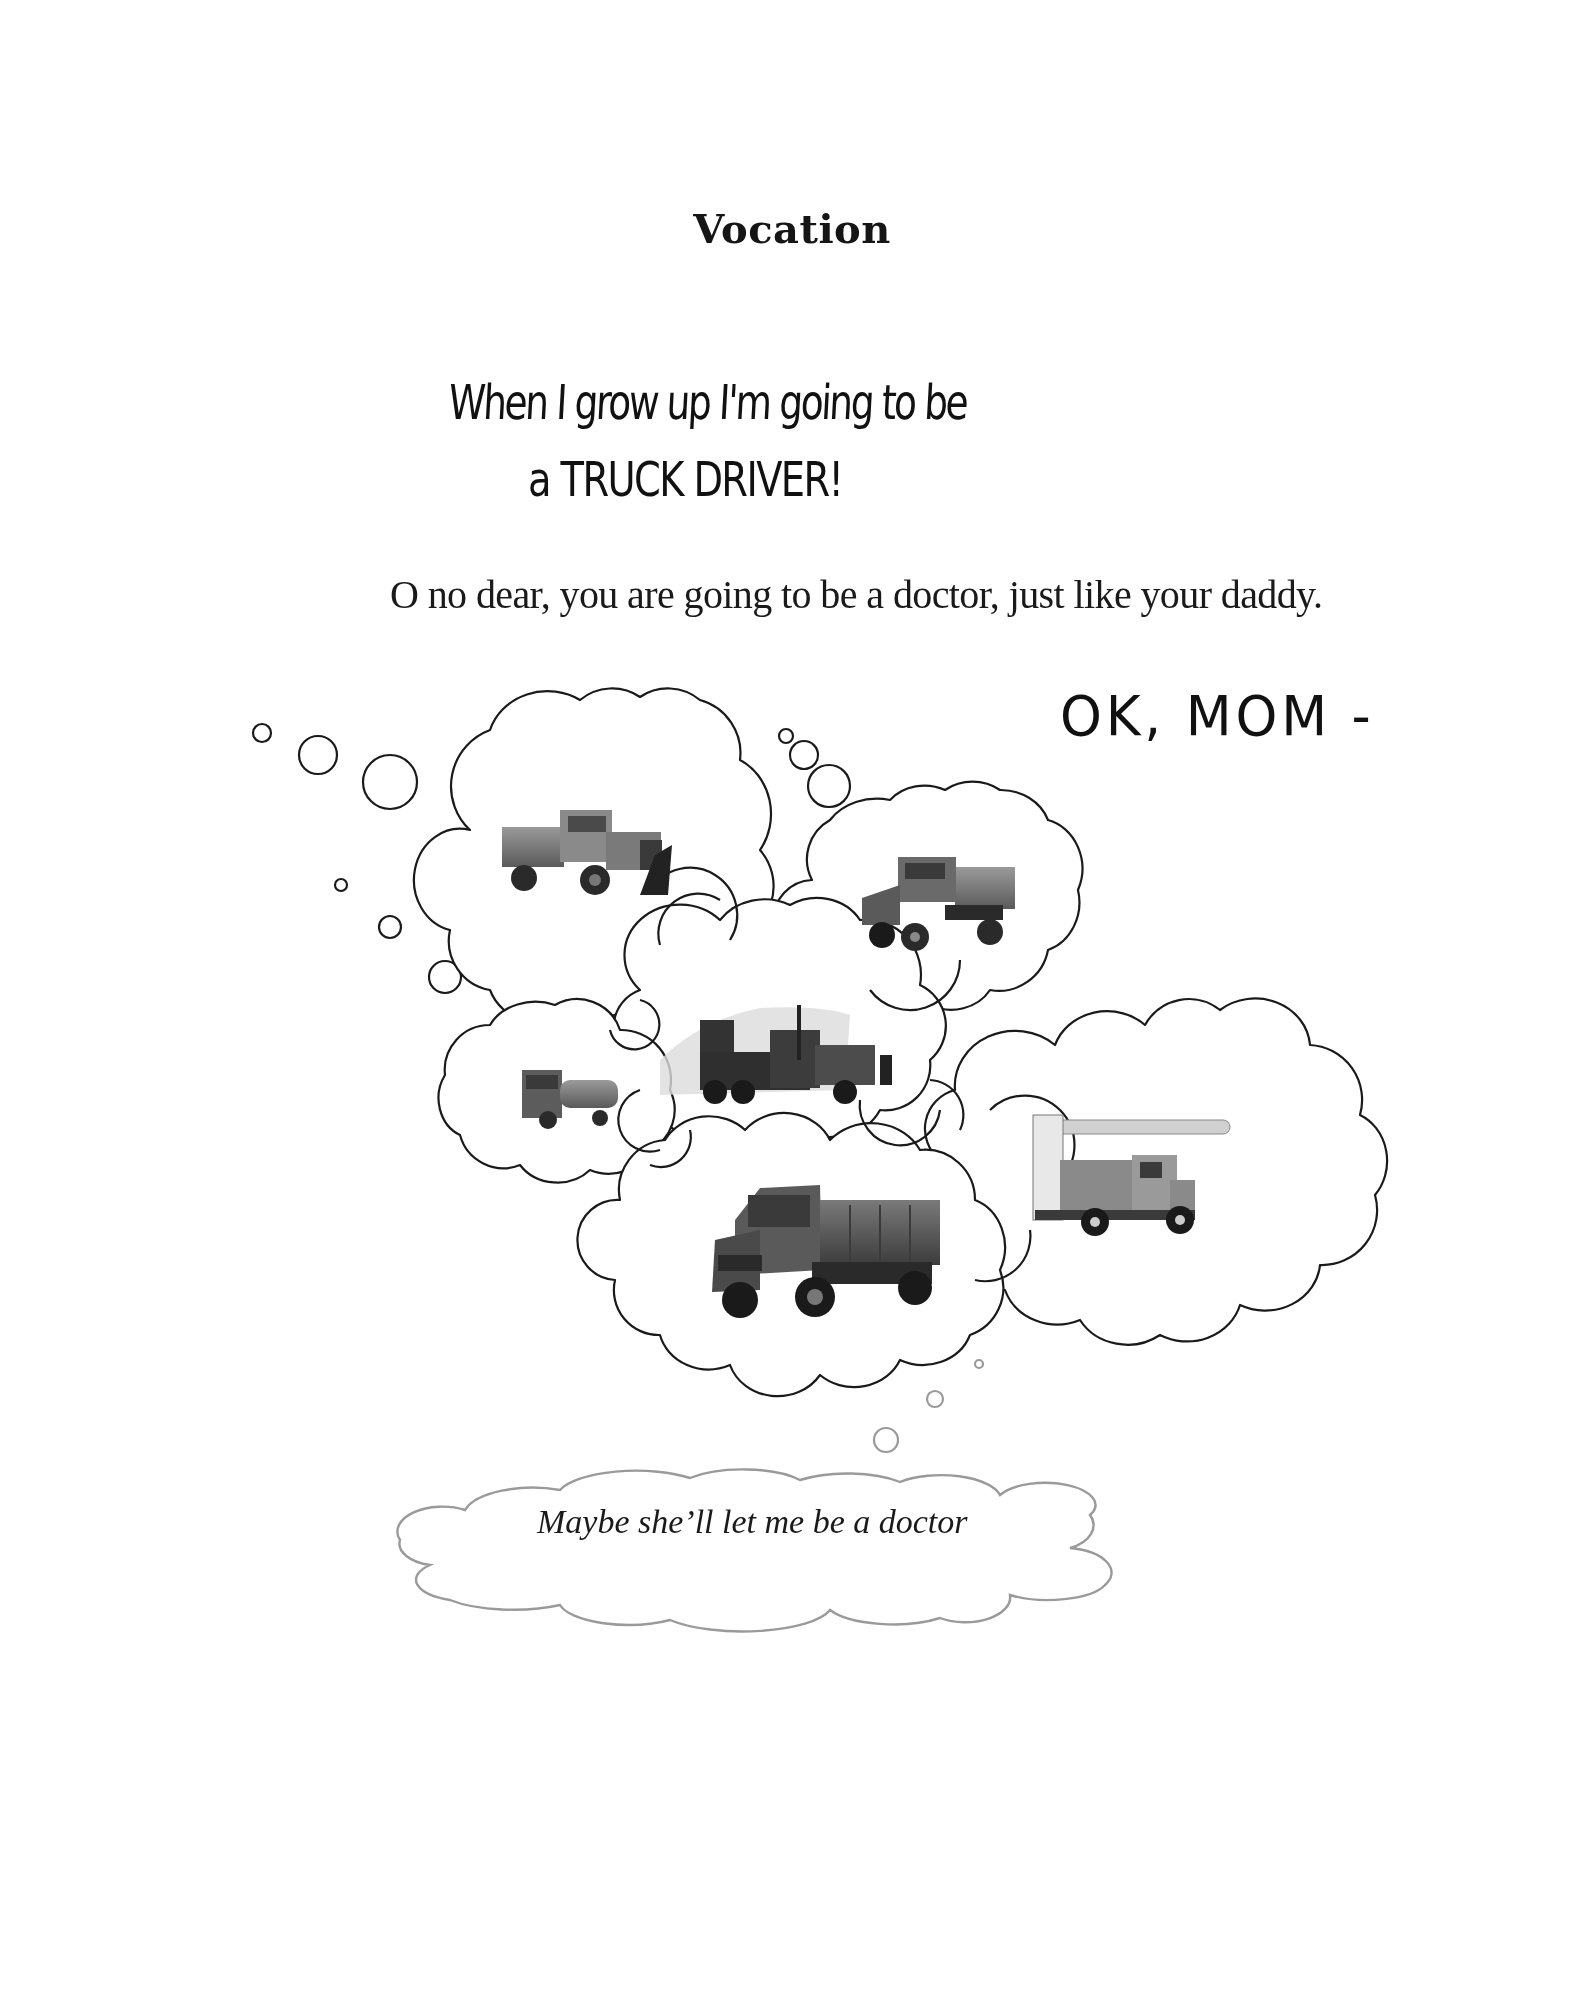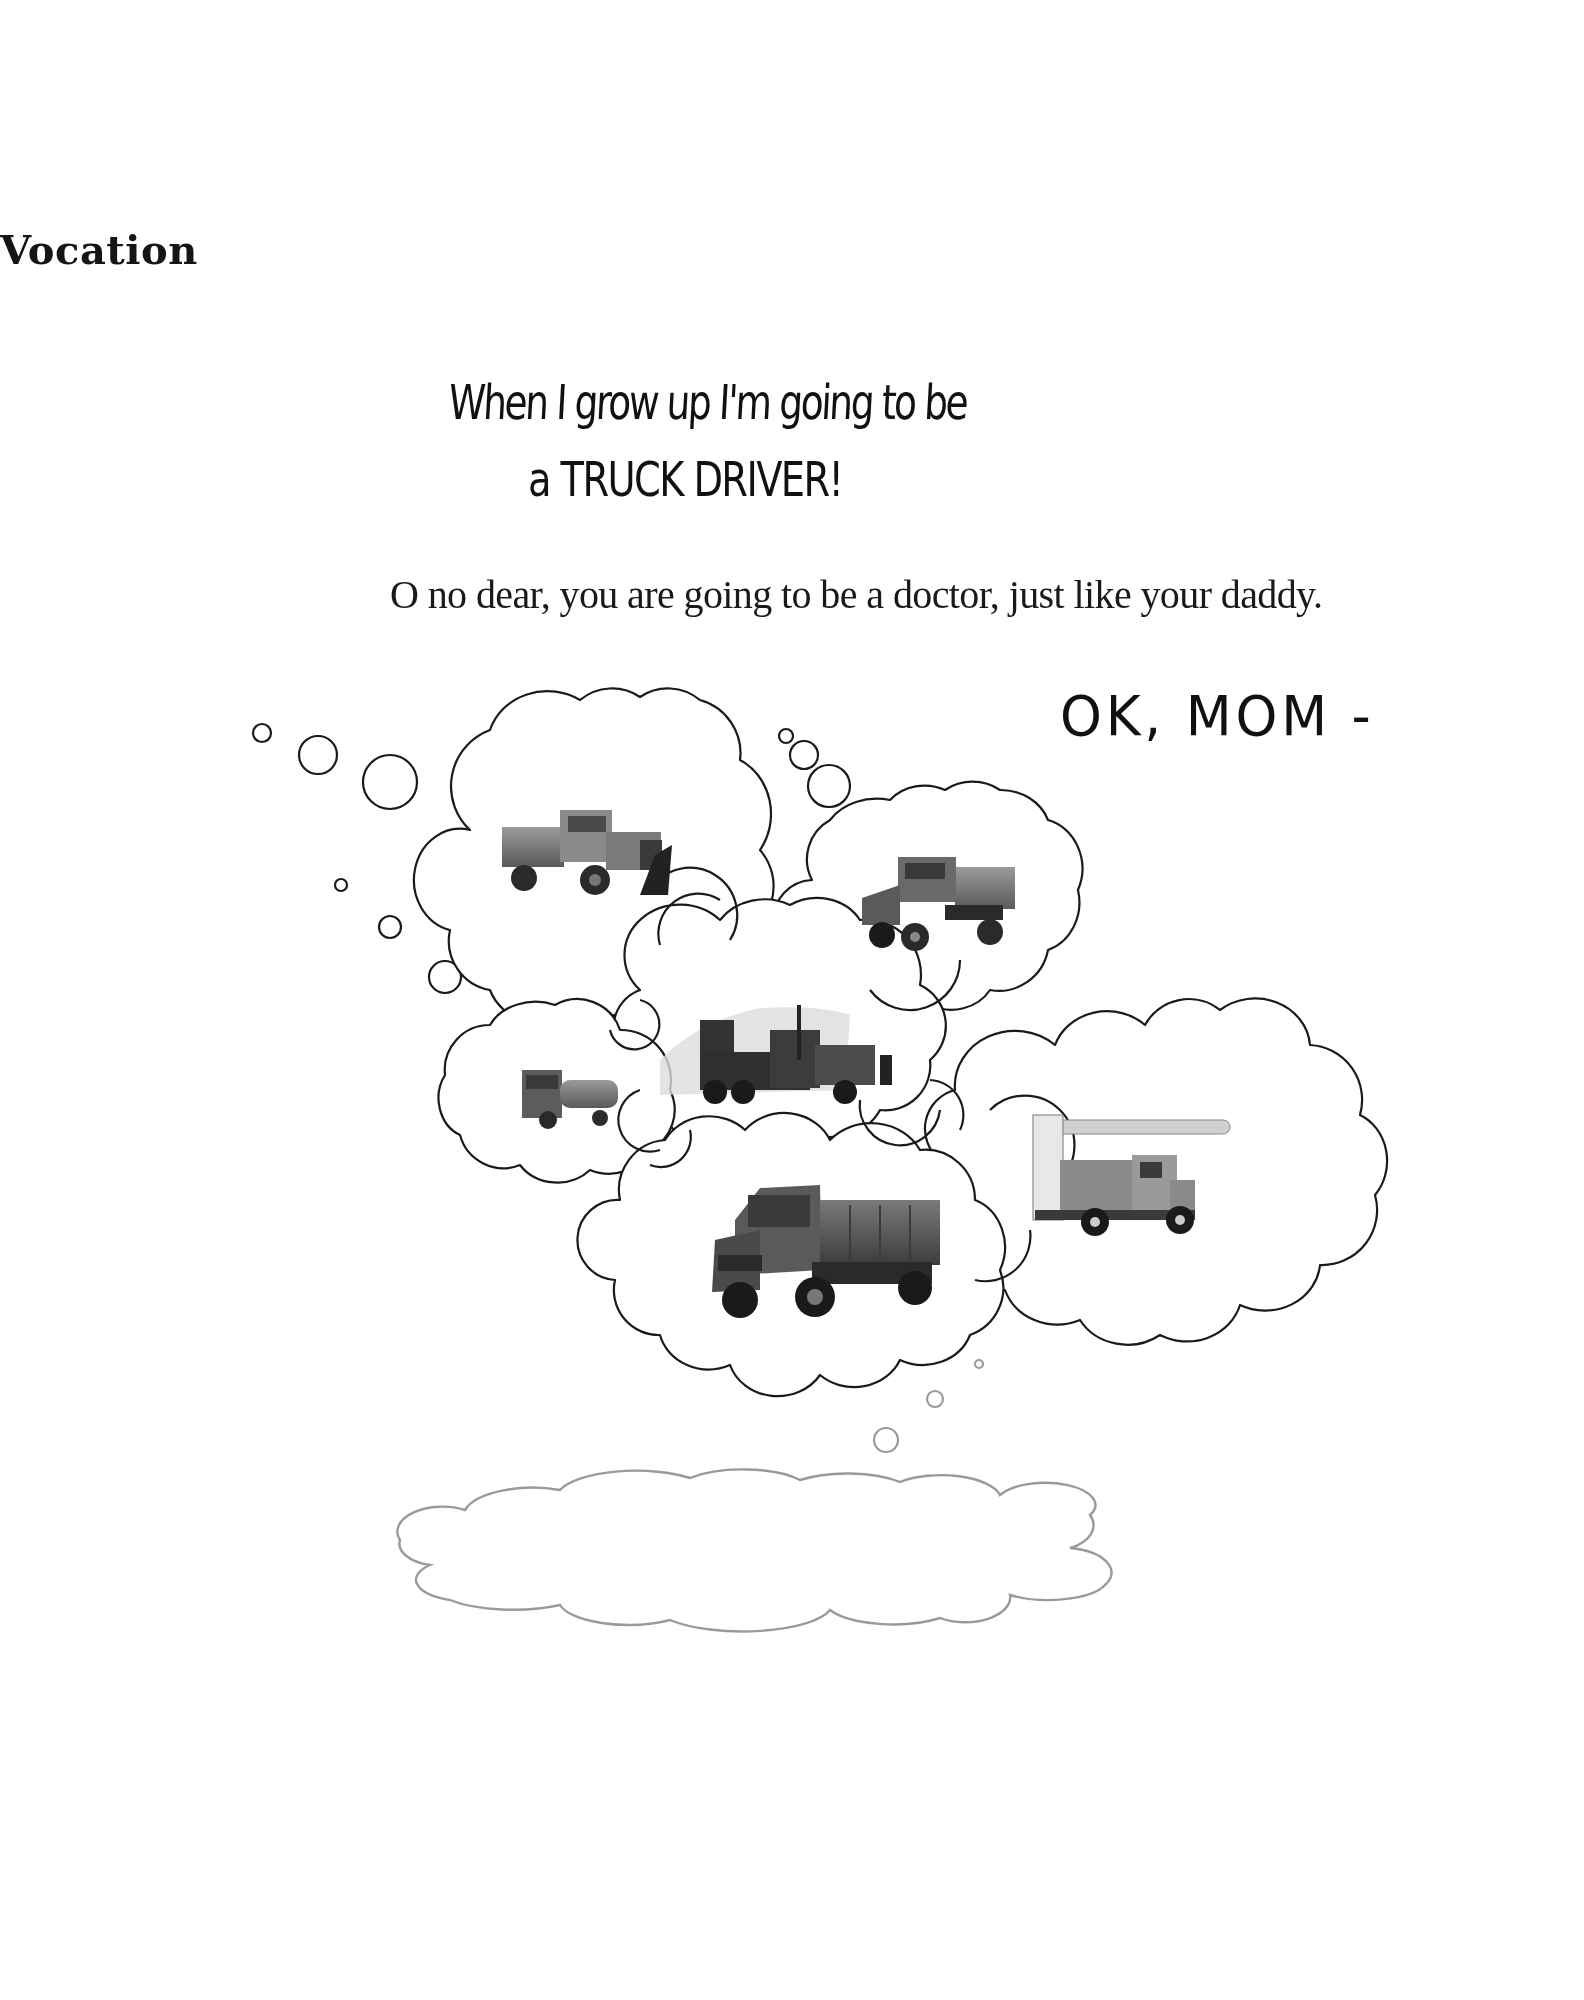--- a/index.html
+++ b/index.html
@@ -1,17 +1,17 @@
 <!DOCTYPE html>
 <html><head>
 <meta charset="utf-8">
 <style>
   html, body { margin:0; padding:0; background:#ffffff; }
   body { width:1584px; height:2000px; position:relative; overflow:hidden; font-family:"DejaVu Serif", serif; color:#111; }
-  .title { position:absolute; left:0; width:1584px; top:205px; text-align:left; font-family:"DejaVu Serif", serif; font-weight:bold; font-size:40px; letter-spacing:0.5px; color:#151515;margin-top:21px; }
+  .title { position:absolute; left:0; width:1584px; top:205px; text-align:center; font-family:"DejaVu Serif", serif; font-weight:bold; font-size:40px; letter-spacing:0.5px; color:#151515; }
   .handwriting { position:absolute; font-family:"DejaVu Sans", sans-serif; font-weight:normal; color:#111; line-height:1; }
   .hw1 { left:450px; top:378px; font-size:48px; letter-spacing:-3px; transform:scaleX(0.78) skewX(-4deg); transform-origin:left top; }
   .hw2 { left:528px; top:455px; font-size:48px; letter-spacing:-2px; transform:scaleX(0.8); transform-origin:left top; }
   .mom-reply { position:absolute; left:390px; top:571px; font-family:"Liberation Serif", serif; font-size:40px; color:#1a1a1a; letter-spacing:-0.6px; }
   .ok-mom { position:absolute; left:1060px; top:683px; font-family:"DejaVu Sans", sans-serif; font-size:56px; letter-spacing:4px; color:#111; font-weight:normal; transform:scaleX(0.95); transform-origin:left top; }
   svg.art { position:absolute; left:0; top:0; }
   .thought-text { position:absolute; left:537px; top:1497px; font-family:"Liberation Serif", serif; font-style:italic; font-size:34px; line-height:50px; color:#1a1a1a; }
 </style>
 </head>
 <body>
@@ -155,13 +155,14 @@
   <g fill="none" stroke="#9a9a9a" stroke-width="2.2">
     <circle cx="979" cy="1364" r="4"></circle>
     <circle cx="935" cy="1399" r="8"></circle>
     <circle cx="886" cy="1440" r="12"></circle>
   </g>
 
   <path fill="#ffffff" stroke="#9a9a9a" stroke-width="2.4" d="M400,1540 A45,25 0 0 1 465,1510 A70,30 0 0 1 560,1490 A80,28 0 0 1 690,1478 A70,25 0 0 1 800,1480 A70,25 0 0 1 900,1482 A60,25 0 0 1 1000,1495 A50,22 0 0 1 1090,1515 A40,25 0 0 1 1070,1548 A50,25 0 0 1 1105,1585 A60,22 0 0 1 1010,1595 A45,25 0 0 1 940,1618 A70,25 0 0 1 830,1610 A90,28 0 0 1 670,1620 A70,25 0 0 1 560,1605 A80,25 0 0 1 450,1600 A55,22 0 0 1 430,1565 A40,22 0 0 1 400,1540 Z"></path>
 </svg>
 
 <div class="thought-text">
+  <div>Maybe she’ll let me be a doctor</div>
 </div>
 
 </body></html>

